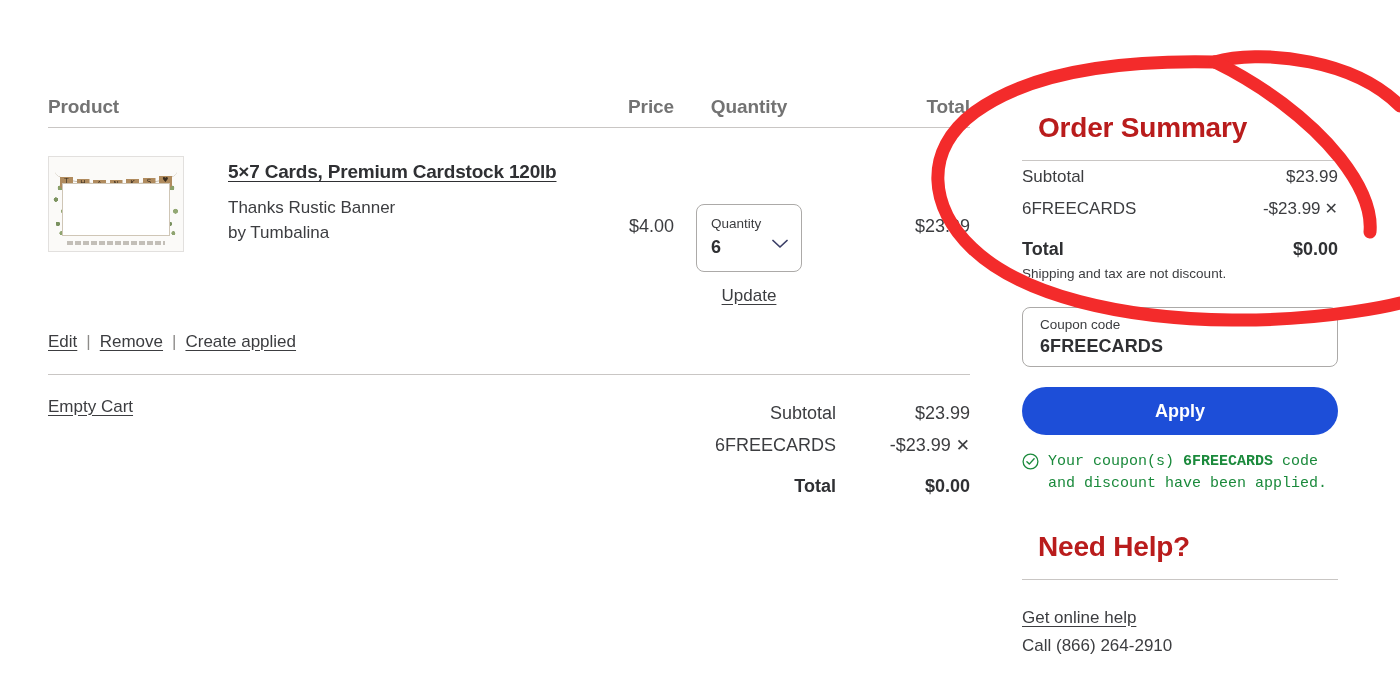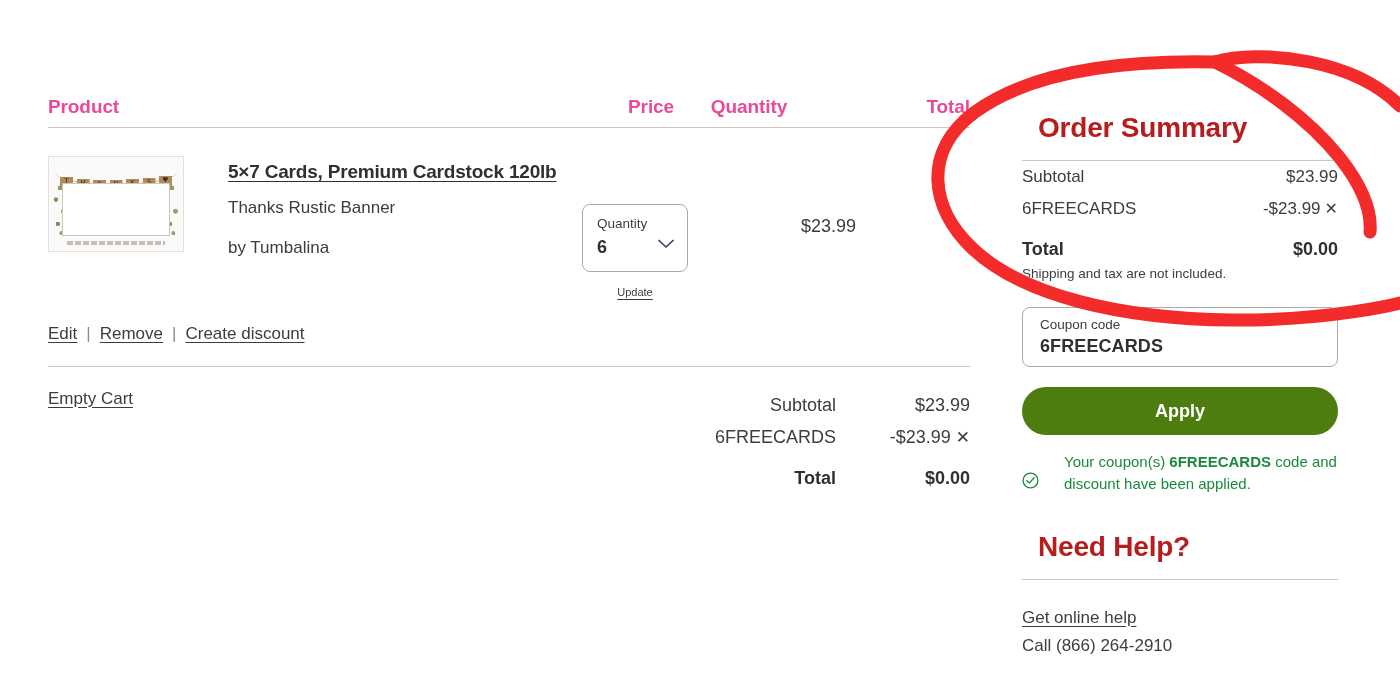--- a/index.html
+++ b/index.html
@@ -22,21 +22,21 @@
     position: absolute;
     left: 48px;
     top: 96px;
     width: 922px;
   }
   .cart-head {
     display: flex;
     align-items: flex-end;
     font-size: 19px;
     font-weight: bold;
-    color: #ec4899;
+    color: #737373;
     letter-spacing: -0.1px;
     padding-bottom: 9px;
   }
   .col-product { width: 512px; }
   .col-price   { width: 114px; text-align: right; }
   .col-qty     { width: 150px; text-align: center; }
   .col-total   { width: 146px; text-align: right; }
 
   .rule {
     height: 1px;
@@ -176,21 +176,21 @@
     color: #2f3033;
   }
   .qty-chev {
     position: absolute;
     right: 13px; top: 34px;
     width: 16px; height: 10px;
   }
   .qty-chev svg { display: block; }
   .update-link {
     margin-top: 14px;
-    font-size: 11px;
+    font-size: 17px;
     color: #3c3d40;
     text-decoration: underline;
     text-underline-offset: 3px;
     cursor: pointer;
   }
   .total-cell {
     width: 146px;
     text-align: right;
     font-size: 18px;
     color: #3c3d40;
@@ -335,36 +335,37 @@
     color: #2f3033;
     letter-spacing: 0.1px;
   }
 
   .apply-btn {
     margin-top: 20px;
     width: 100%;
     height: 48px;
     border: none;
     border-radius: 24px;
-    background: #4d7c0f;
+    background: #1d4ed8;
     color: #ffffff;
     font-size: 18px;
     font-weight: bold;
     font-family: "Liberation Sans", sans-serif;
     cursor: pointer;
   }
 
   .coupon-ok {
     margin-top: 16px;
     display: flex;
-    align-items: flex-end;
-    gap: 25px;
+    align-items: flex-start;
+    gap: 9px;
     color: #1b8a3c;
     font-size: 15px;
     line-height: 22px;
+    font-family: Liberation Mono, monospace;
   }
   .coupon-ok .chk { flex: 0 0 17px; margin-top: 2px; }
   .coupon-ok b { font-weight: bold; }
 
   .help {
     margin-top: 36px;
   }
   .help .sum-rule { margin-top: 9px; }
   .help-links {
     margin-top: 24px;
@@ -419,23 +420,24 @@
           <div class="flag">♥</div>
         </div>
         <div class="card-inner"></div>
         <div class="caption"></div>
       </div>
     </div>
 
     <div class="info-cell">
       <a class="prod-title">5×7 Cards, Premium Cardstock 120lb</a>
       <div class="prod-sub">Thanks Rustic Banner</div>
-      <div class="prod-sub" style="margin-top:15px">by Tumbalina</div>
+      <div class="prod-sub" style="margin-top:0">by Tumbalina</div>
     </div>
 
+    <div class="price-cell">$4.00</div>
 
     <div class="qty-cell">
       <div class="qty-box">
         <span class="qty-label">Quantity</span>
         <span class="qty-value">6</span>
         <span class="qty-chev">
           <svg width="16" height="10" viewBox="0 0 16 10">
               <path d="M1 1.5 L8 8 L15 1.5" fill="none" stroke="#3A3E66" stroke-width="1.7" stroke-linecap="round" stroke-linejoin="round"></path>
             </svg>
         </span>
@@ -444,21 +446,21 @@
     </div>
 
     <div class="total-cell">$23.99</div>
   </div>
 
   <div class="item-actions">
     <a>Edit</a>
     <span class="sep">|</span>
     <a>Remove</a>
     <span class="sep">|</span>
-    <a>Create discount</a>
+    <a>Create applied</a>
   </div>
 
   <div class="rule2"></div>
 
   <div class="cart-foot">
     <a class="empty-cart">Empty Cart</a>
     <div class="foot-totals">
       <div class="ft-row">
         <span class="ft-label">Subtotal</span>
         <span class="ft-amt">$23.99</span>
@@ -487,21 +489,21 @@
 
   <div class="sum-row">
     <span>6FREECARDS</span>
     <span class="sum-amt"><span>-$23.99</span><span class="sum-x">✕</span></span>
   </div>
 
   <div class="sum-row grand">
     <span>Total</span>
     <span class="sum-amt">$0.00</span>
   </div>
-  <div class="sum-note">Shipping and tax are not included.</div>
+  <div class="sum-note">Shipping and tax are not discount.</div>
 
   <div class="coupon-box">
     <span class="coupon-label">Coupon code</span>
     <span class="coupon-value">6FREECARDS</span>
   </div>
 
   <button class="apply-btn">Apply</button>
 
   <div class="coupon-ok">
     <span class="chk">

